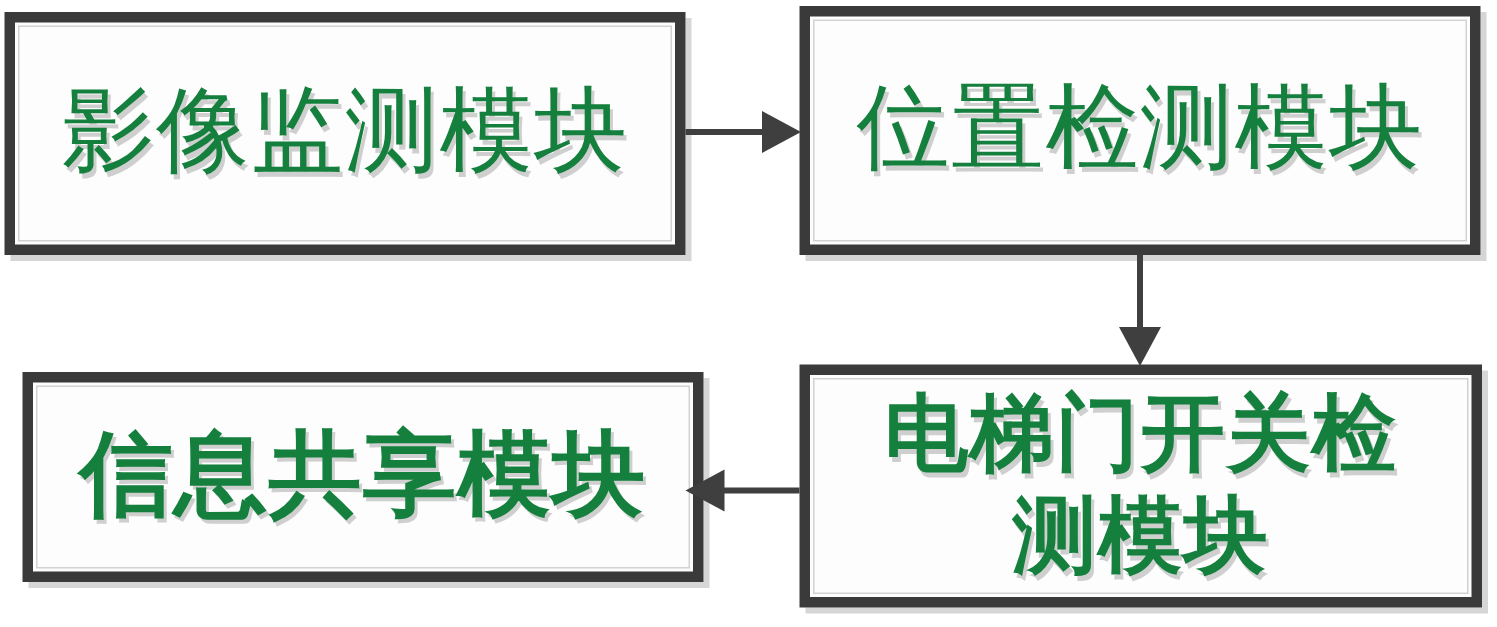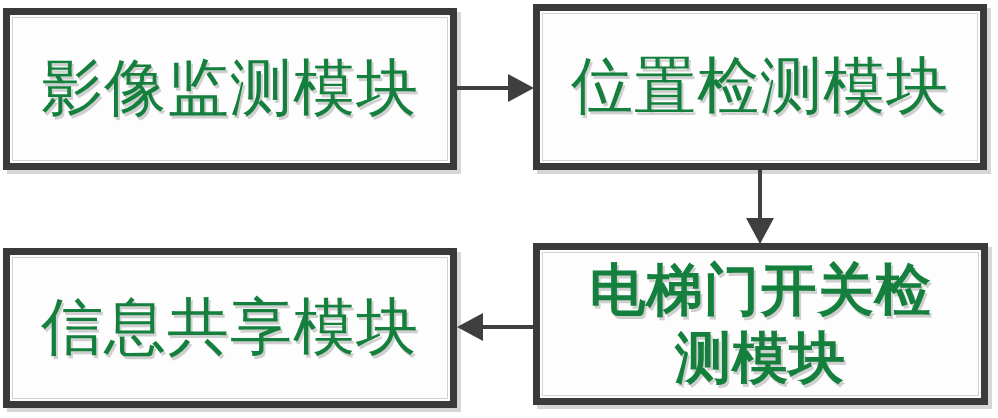--- a/index.html
+++ b/index.html
@@ -43,21 +43,21 @@
     letter-spacing: 1px;
     white-space: pre-line;
     text-align: center;
     text-shadow: 2px 3px 0 rgba(170,170,170,0.55);
   }
 
   
   #box-image-monitor   { left: 3px;   top: 8px;   width: 454px; height: 162px; }
   #box-position-detect { left: 533px; top: 4px;   width: 454px; height: 166px; }
   #box-door-detect     { left: 533px; top: 243px; width: 455px; height: 162px; font-weight: bold; }
-  #box-info-share      { left: 3px;   top: 248px; width: 454px; height: 160px; }
+  #box-info-share      { left: 15px;   top: 248px; width: 454px; height: 140px; font-weight: bold; }
 
   #box-image-monitor .module-label,
   #box-position-detect .module-label,
   #box-info-share .module-label { font-size: 62px; }
   #box-door-detect .module-label { font-size: 56px; line-height: 1.22; }
 
   
   .connector { position: absolute; }
   .conn-line-h {
     position: absolute;

